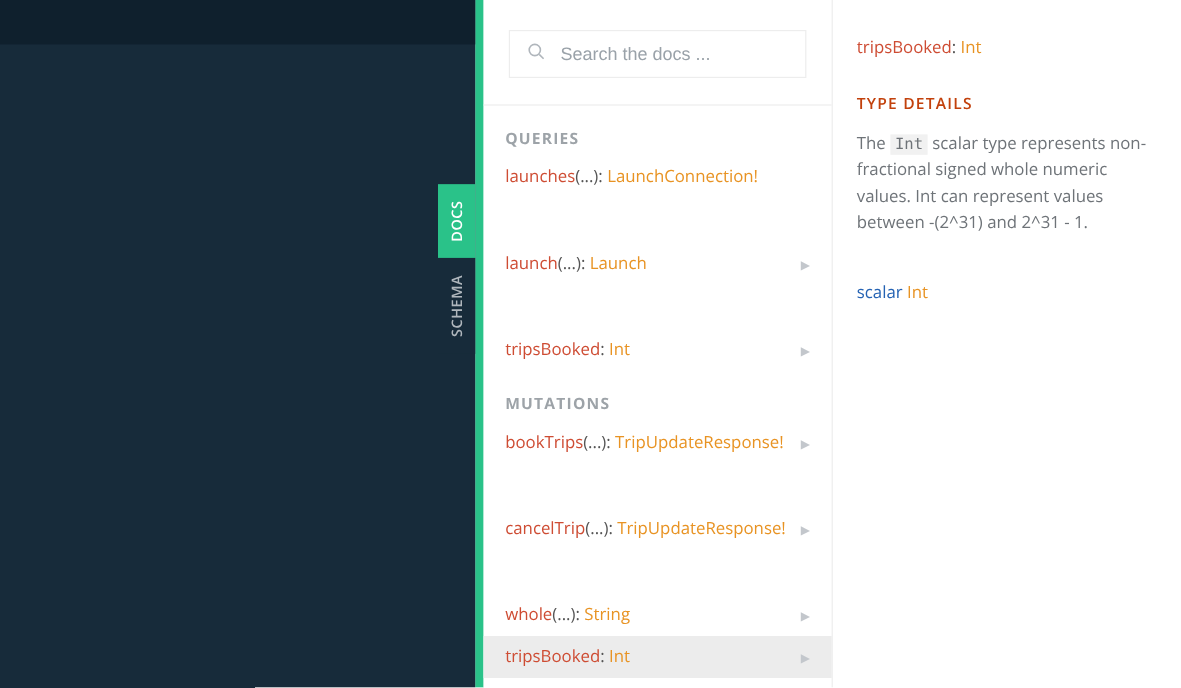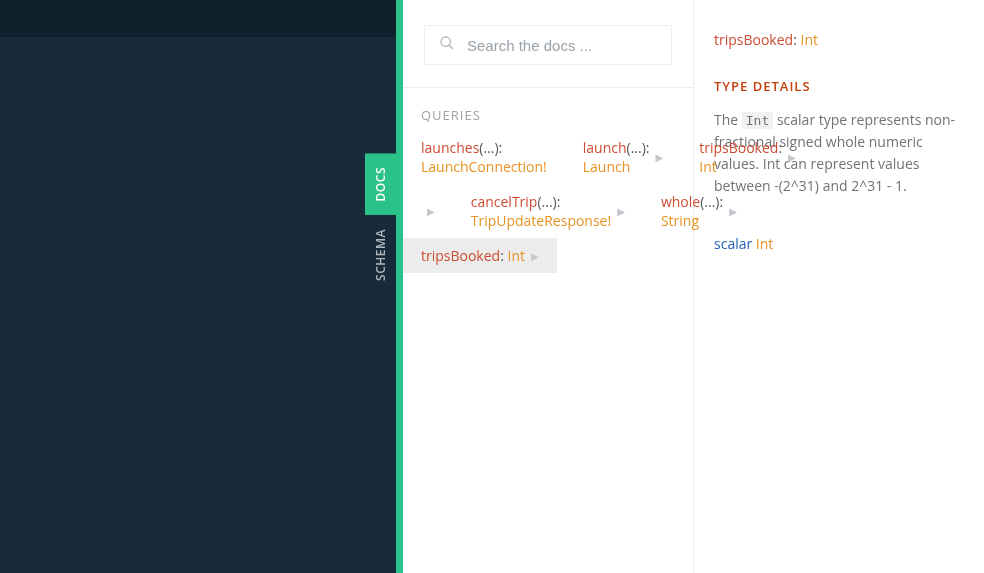--- a/index.html
+++ b/index.html
@@ -88,28 +88,29 @@
       font-size: 15px;
       color: #555;
       width: 100%;
       background: transparent;
     }
     .search-input::placeholder {
       color: #9aa2a9;
     }
     .section-header {
       font-size: 13px;
-      font-weight: 400;
+      font-weight: 700;
       letter-spacing: 1px;
       color: #9da3a8;
       padding: 18px 18px 6px 18px;
     }
     .schema-list {
       display: flex;
-      flex-direction: row;
+      flex-direction: column;
+      gap: 37px;
     }
     .schema-item {
       display: flex;
       align-items: center;
       justify-content: space-between;
       padding: 8px 18px;
       font-size: 14px;
       cursor: pointer;
       position: relative;
     }
@@ -219,22 +220,26 @@
       <span class="chevron">▶</span>
     </div>
     <div class="schema-item">
       <span class="schema-item-text">
         <span class="field-name">tripsBooked</span><span class="field-sep">: </span><span class="field-type">Int</span>
       </span>
       <span class="chevron">▶</span>
     </div>
   </div>
 
+  <div class="section-header">MUTATIONS</div>
   <div class="schema-list">
     <div class="schema-item">
+      <span class="schema-item-text">
+        <span class="field-name">bookTrips</span><span class="field-args">(...)</span><span class="field-sep">: </span><span class="field-type">TripUpdateResponse!</span>
+      </span>
       <span class="chevron">▶</span>
     </div>
     <div class="schema-item">
       <span class="schema-item-text">
         <span class="field-name">cancelTrip</span><span class="field-args">(...)</span><span class="field-sep">: </span><span class="field-type">TripUpdateResponse!</span>
       </span>
       <span class="chevron">▶</span>
     </div>
     <div class="schema-item">
       <span class="schema-item-text">

